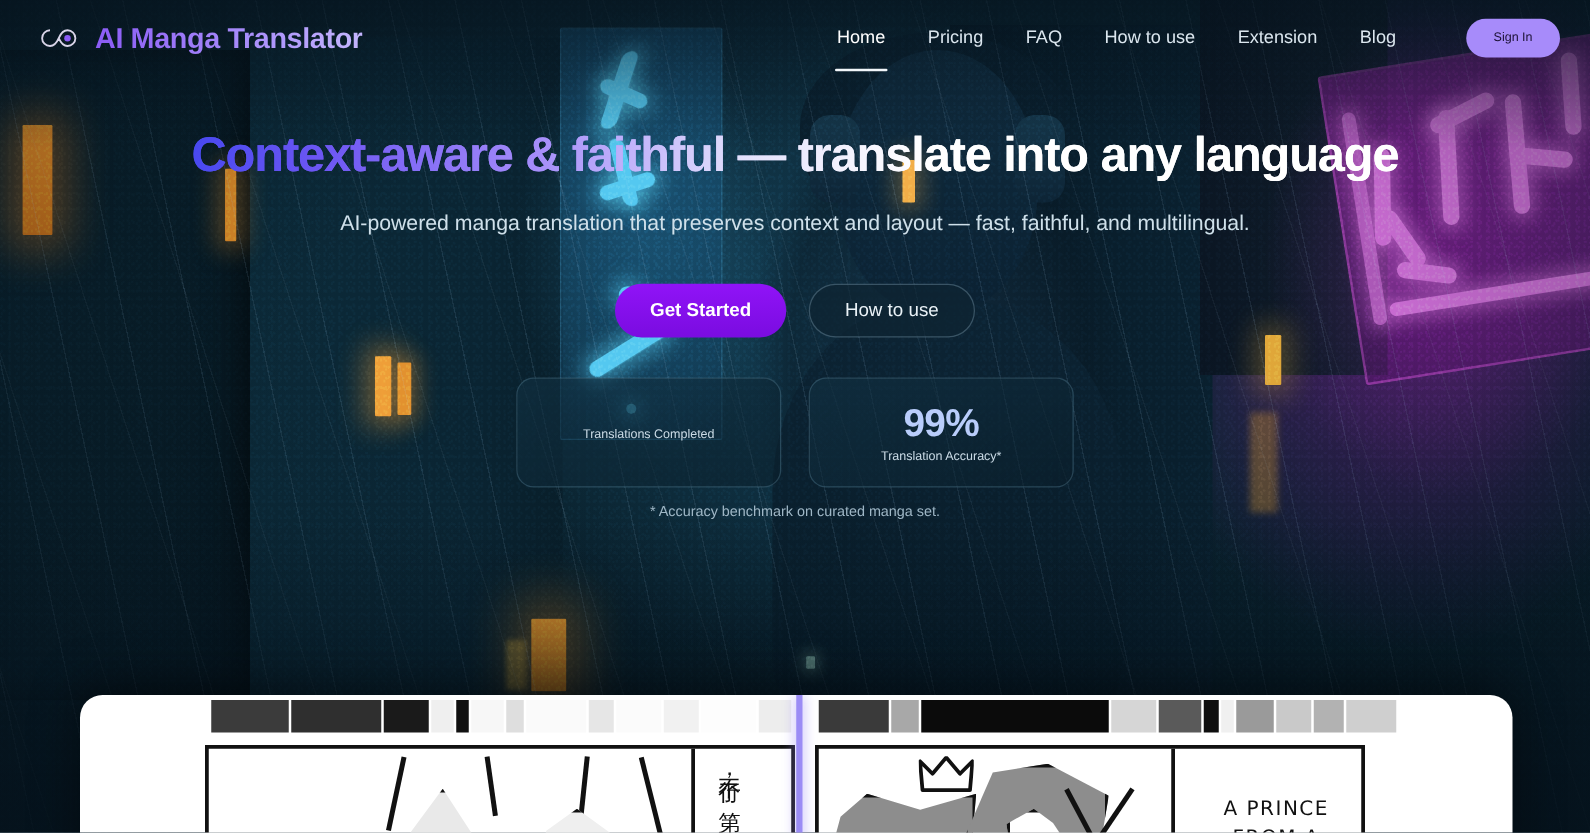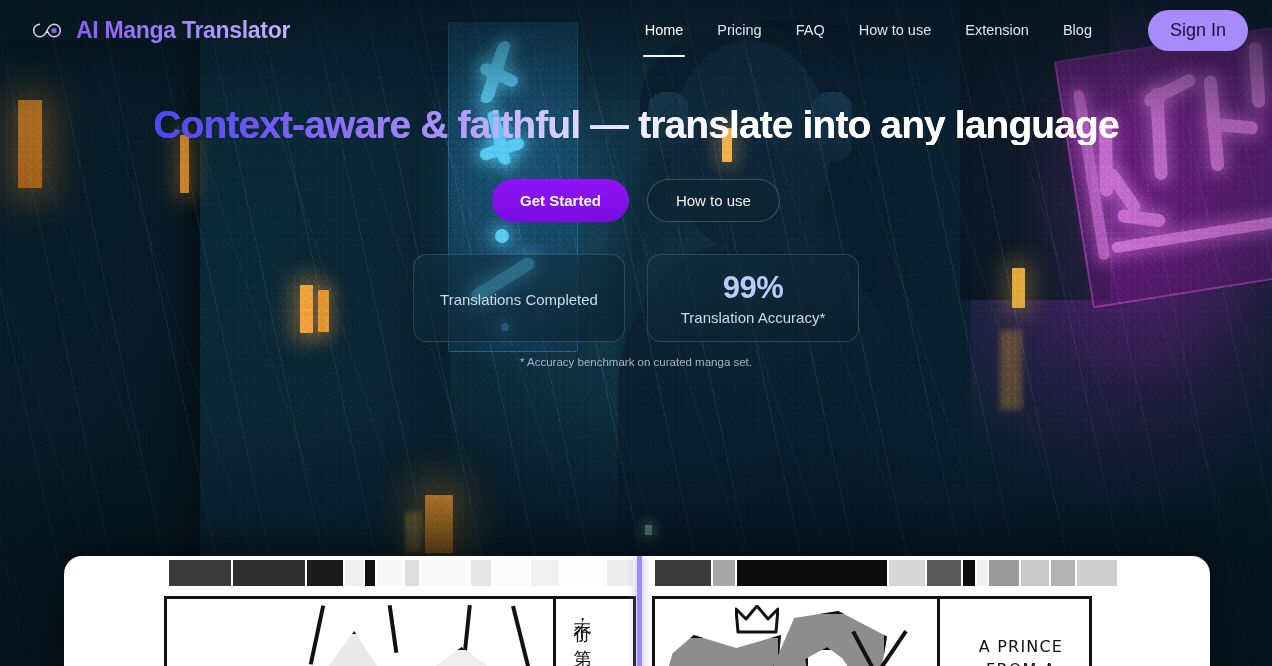--- a/index.html
+++ b/index.html
@@ -151,21 +151,21 @@
   .brand-text { font-size:23px; font-weight:700; letter-spacing:-.3px;
                 background:linear-gradient(90deg,#8b5cf6,#a78bfa 55%, #c4b5fd);
                 -webkit-background-clip:text; background-clip:text; color:transparent; }
   nav { margin-left:auto; display:flex; align-items:center; gap:34px; }
   .nav-link { font-size:14.5px; color:#dce7ef; text-decoration:none; position:relative;
               padding:18px 0 19px; white-space:nowrap; }
   .nav-link.active { color:#ffffff; font-weight:500; }
   .nav-link.active::after { content:""; position:absolute; left:-2px; right:-2px; bottom:0;
               height:2px; background:#f2f6fa; border-radius:2px; }
   .signin { margin-left:22px; background:#a78bfa; color:#1b1033;
-            font-size:18px; font-weight:500; border:none; border-radius:999px;
+            font-size:10px; font-weight:500; border:none; border-radius:999px;
             padding:10px 22px; cursor:pointer; }
 
   
   .hero { position:absolute; left:0; right:0; top:0; z-index:15;
           display:flex; flex-direction:column; align-items:center; }
   h1 { margin-top:105px; width:1040px; text-align:center;
        font-size:39px; line-height:40px; font-weight:700; letter-spacing:-.9px;
        background:linear-gradient(95deg,#3b4ef0 0%, #7c5cf5 16%, #9b7df8 30%, #d7d4fb 48%, #ffffff 62%);
        -webkit-background-clip:text; background-clip:text; color:transparent;
        text-shadow:none; }
@@ -182,21 +182,21 @@
   .btn-ghost { background:rgba(14,36,50,.72); color:#eaf2f7; font-weight:500;
                border:1px solid rgba(140,175,195,.35); }
 
   
   .stats { margin-top:32px; display:flex; gap:22px; }
   .stat { width:212px; height:88px; border-radius:14px;
           display:flex; flex-direction:column; align-items:center; justify-content:center;
           border:1px solid rgba(120,165,190,.26);
           background:linear-gradient(150deg, rgba(18,50,68,.62), rgba(10,30,42,.55)); }
   .stat .num { font-size:31px; font-weight:700; color:#b9cdfb; letter-spacing:-.5px; }
-  .stat .lbl { margin-top:3px; font-size:15px; color:#cbdbe6; }
+  .stat .lbl { margin-top:3px; font-size:10px; color:#cbdbe6; }
   .note { margin-top:14px; font-size:11.5px; color:#9fb7c6; }
 
   
   .preview { position:absolute; left:64px; top:556px; width:1146px; height:200px;
              background:#fff; border-radius:18px 18px 0 0; overflow:hidden; z-index:16;
              box-shadow:0 -8px 40px rgba(0,0,0,.45); }
   .pv-inner { position:absolute; inset:0; display:flex; }
   .pv-side { position:relative; flex:1; overflow:hidden; }
   .strip { position:absolute; top:4px; height:26px; display:flex; gap:2px; }
   .strip i { display:block; height:100%; }
@@ -297,20 +297,21 @@
     <a class="nav-link" href="#">Blog</a>
     <button class="signin">Sign In</button>
   </nav>
 </header>
 
 <section class="hero">
   <h1>
     <span class="l2">Context-aware &amp; faithful — translate into any language</span>
   </h1>
 
+  <p class="sub">AI-powered manga translation that preserves context and layout — fast, faithful, and multilingual.</p>
 
   <div class="ctas">
     <button class="btn btn-primary">Get Started</button>
     <button class="btn btn-ghost">How to use</button>
   </div>
 
   <div class="stats">
     <div class="stat">
       <span class="lbl">Translations Completed</span>
     </div>

